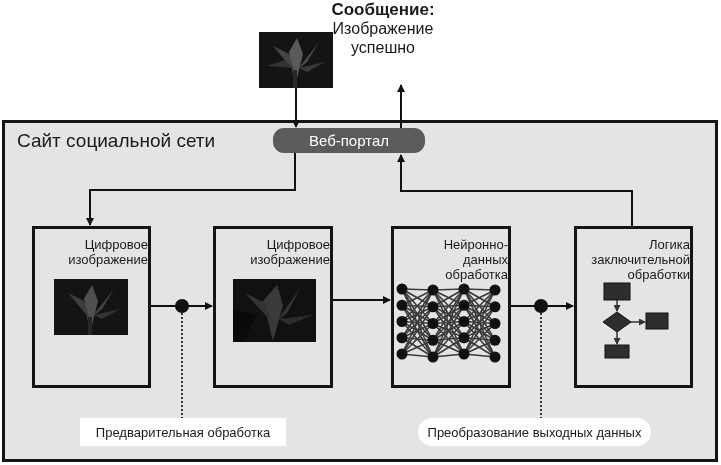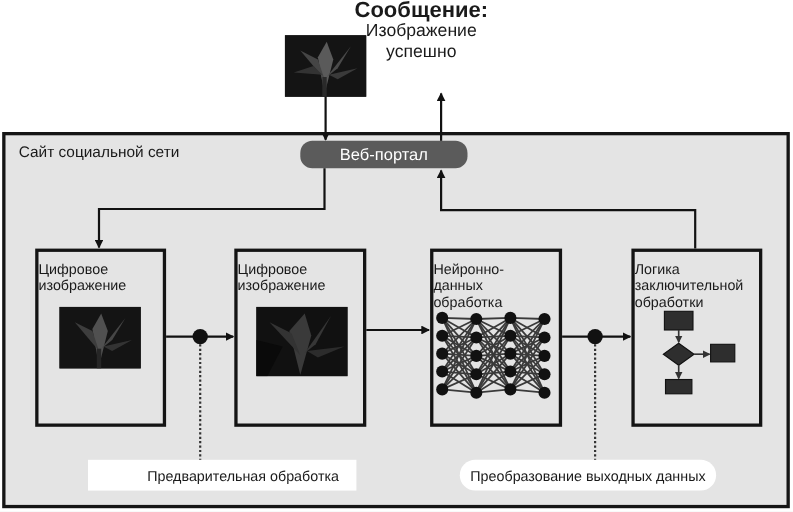--- a/index.html
+++ b/index.html
@@ -1,24 +1,24 @@
 <!DOCTYPE html>
 <html><head>
 <meta charset="utf-8">
 <style>
   html,body{margin:0;padding:0;background:#ffffff;}
   body{width:721px;height:465px;position:relative;overflow:hidden;font-family:"Liberation Sans",sans-serif;color:#111;}
   .abs{position:absolute;}
   .frame{left:2px;top:120px;width:710px;height:336px;background:#e4e4e4;border:3px solid #151515;}
-  .frame-title{left:17px;top:130px;font-size:14px;color:#1a1a1a;text-align:center;}
+  .frame-title{left:17px;top:130px;font-size:19px;color:#1a1a1a;text-align:center;}
   .portal{left:273px;top:128px;width:152px;height:25px;background:#5b5b5b;color:#fff;font-size:15px;display:flex;align-items:center;justify-content:center;border-radius:11px;}
   .msg{left:318px;top:0px;width:130px;text-align:center;font-size:16px;line-height:19px;color:#1a1a1a;}
-  .msg b{display:block;font-weight:bold;font-size:20px;}
+  .msg b{display:block;font-weight:bold;font-size:17px;}
   .box{background:#e4e4e4;border:3px solid #141414;box-sizing:border-box;}
-  .box-title{position:absolute;left:0;right:0;top:8px;text-align:left;font-size:13px;line-height:15px;color:#1a1a1a;}
+  .box-title{position:absolute;left:0;right:0;top:8px;text-align:right;font-size:13px;line-height:15px;color:#1a1a1a;}
   .label{background:#fff;font-size:13px;display:flex;align-items:center;justify-content:center;color:#1a1a1a;}
   svg{position:absolute;left:0;top:0;}
   .photo{background:#151515;}
 </style>
 </head>
 <body>
 
 <div class="abs frame"></div>
 <div class="abs frame-title">Сайт социальной сети</div>
 
@@ -85,21 +85,21 @@
 </div>
 
 <div class="abs box" style="left:574px;top:226px;width:119px;height:162px;">
   <div class="box-title">
     <div>Логика</div>
     <div>заключительной</div>
     <div>обработки</div>
   </div>
 </div>
 
-<div class="abs label" style="left:80px;top:418px;width:206px;height:28px;padding-left:38px;">Предварительная обработка</div>
+<div class="abs label" style="left:80px;top:418px;width:206px;height:28px;">Предварительная обработка</div>
 <div class="abs label" style="left:418px;top:418px;width:233px;height:28px;border-radius:14px;">Преобразование выходных данных</div>
 
 <svg id="diagram" width="721" height="465" viewBox="0 0 721 465">
   <defs>
     <marker id="arr" markerWidth="8" markerHeight="8" refX="7" refY="4" orient="auto" markerUnits="userSpaceOnUse">
       <path d="M0,0 L8,4 L0,8 Z" fill="#111"></path>
     </marker>
     <marker id="arrs" markerWidth="7" markerHeight="7" refX="6" refY="3.5" orient="auto" markerUnits="userSpaceOnUse">
       <path d="M0,0 L7,3.5 L0,7 Z" fill="#333"></path>
     </marker>

